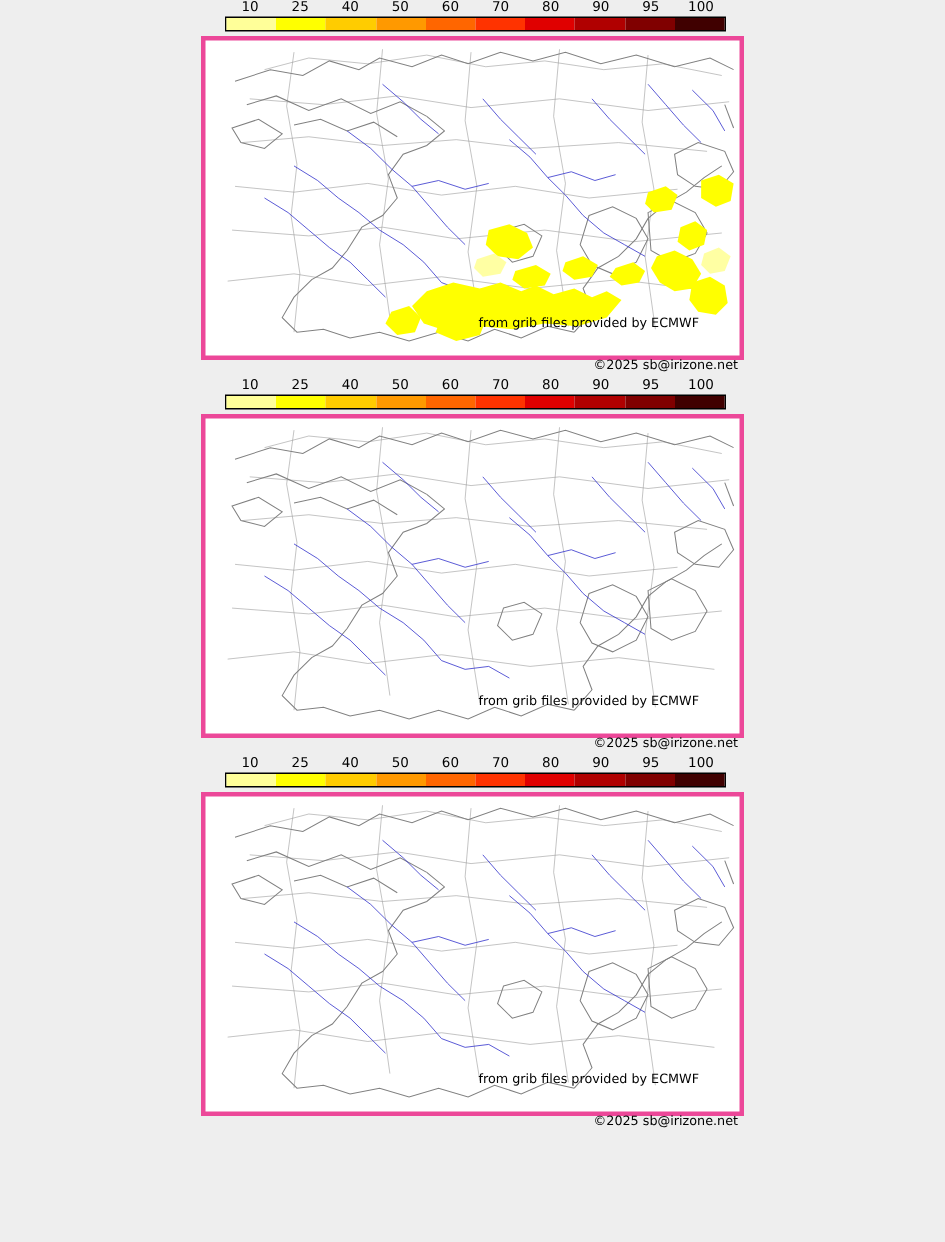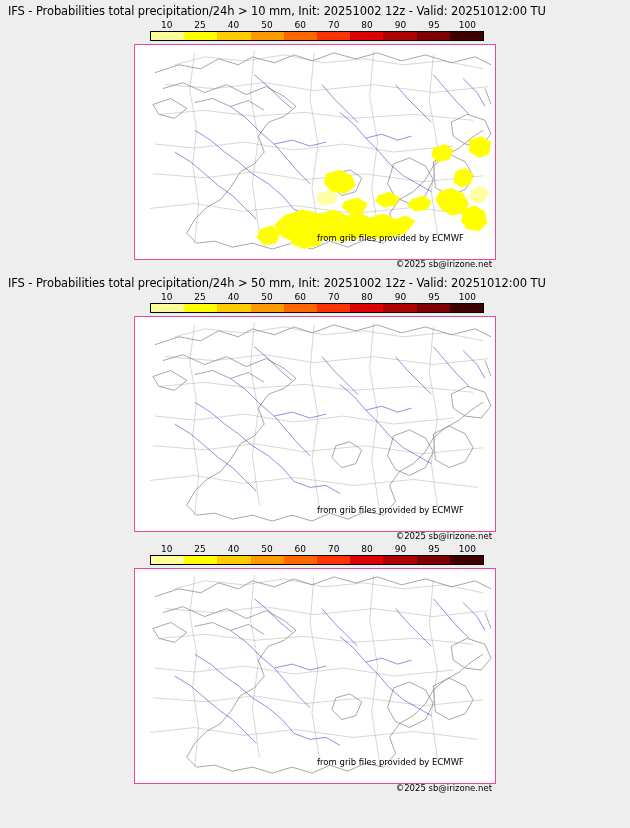--- a/index.html
+++ b/index.html
@@ -59,21 +59,21 @@
   .colorbar .seg {
     flex: 1 1 0;
     height: 100%;
   }
   .map-frame {
     position: relative;
     margin: 0 auto;
     width: 362px;
     height: 216px;
     background: #ffffff;
-    border: 1px solid #ec4899;
+    border: 3px solid #ec4899;
     box-sizing: border-box;
     overflow: hidden;
   }
   .map-svg {
     position: absolute;
     left: 0;
     top: 0;
     width: 100%;
     height: 100%;
   }
@@ -95,21 +95,20 @@
     right: 138px;
     top: -1px;
     font-size: 8.5px;
     color: #000;
   }
 </style>
 </head>
 <body>
 
 <div class="panel">
-  <div class="panel-title">IFS - Probabilities total precipitation/24h &gt; 10 mm, Init: 20251002 12z - Valid: 20251012:00 TU</div>
   <div class="colorbar-wrap">
     <div class="colorbar-labels">
       <span style="left:16.7px">10</span>
       <span style="left:50.1px">25</span>
       <span style="left:83.5px">40</span>
       <span style="left:116.9px">50</span>
       <span style="left:150.3px">60</span>
       <span style="left:183.7px">70</span>
       <span style="left:217.1px">80</span>
       <span style="left:250.5px">90</span>
@@ -194,21 +193,20 @@
       </g>
     </svg>
     <div class="grib-note">from grib files provided by ECMWF</div>
   </div>
   <div class="panel-foot">
     <div class="credit2">©2025 sb@irizone.net</div>
   </div>
 </div>
 
 <div class="panel">
-  <div class="panel-title">IFS - Probabilities total precipitation/24h &gt; 50 mm, Init: 20251002 12z - Valid: 20251012:00 TU</div>
   <div class="colorbar-wrap">
     <div class="colorbar-labels">
       <span style="left:16.7px">10</span>
       <span style="left:50.1px">25</span>
       <span style="left:83.5px">40</span>
       <span style="left:116.9px">50</span>
       <span style="left:150.3px">60</span>
       <span style="left:183.7px">70</span>
       <span style="left:217.1px">80</span>
       <span style="left:250.5px">90</span>

